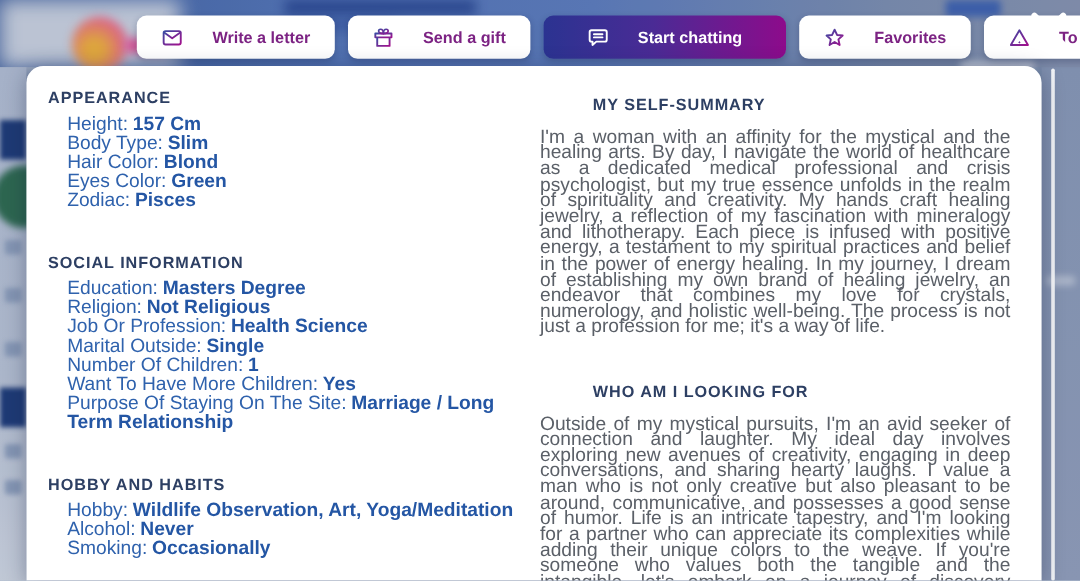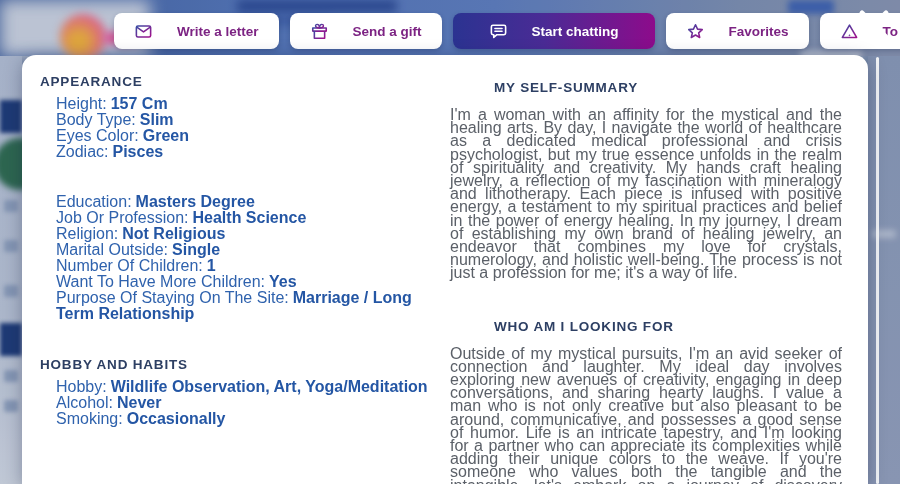--- a/index.html
+++ b/index.html
@@ -183,30 +183,32 @@
 
   <div class="card">
 
     <div class="col-left">
 
       <div class="section first">
         <div class="section-title">APPEARANCE</div>
         <div class="kv-list">
           <div class="kv"><span class="kv-label">Height:</span><span class="kv-value">157 Cm</span></div>
           <div class="kv"><span class="kv-label">Body Type:</span><span class="kv-value">Slim</span></div>
+          <div class="kv"><span class="kv-label">Hair Color:</span><span class="kv-value">Blond</span></div>
           <div class="kv"><span class="kv-label">Eyes Color:</span><span class="kv-value">Green</span></div>
           <div class="kv"><span class="kv-label">Zodiac:</span><span class="kv-value">Pisces</span></div>
         </div>
       </div>
 
       <div class="section">
+        <div class="section-title">SOCIAL INFORMATION</div>
         <div class="kv-list">
           <div class="kv"><span class="kv-label">Education:</span><span class="kv-value">Masters Degree</span></div>
+          <div class="kv"><span class="kv-label">Religion:</span><span class="kv-value">Not Religious</span></div>
           <div class="kv"><span class="kv-label">Job Or Profession:</span><span class="kv-value">Health Science</span></div>
-          <div class="kv"><span class="kv-label">Religion:</span><span class="kv-value">Not Religious</span></div>
           <div class="kv"><span class="kv-label">Marital Outside:</span><span class="kv-value">Single</span></div>
           <div class="kv"><span class="kv-label">Number Of Children:</span><span class="kv-value">1</span></div>
           <div class="kv"><span class="kv-label">Want To Have More Children:</span><span class="kv-value">Yes</span></div>
           <div class="kv"><span class="kv-label">Purpose Of Staying On The Site:</span><span class="kv-value">Marriage / Long Term Relationship</span></div>
         </div>
       </div>
 
       <div class="section">
         <div class="section-title">HOBBY AND HABITS</div>
         <div class="kv-list">

